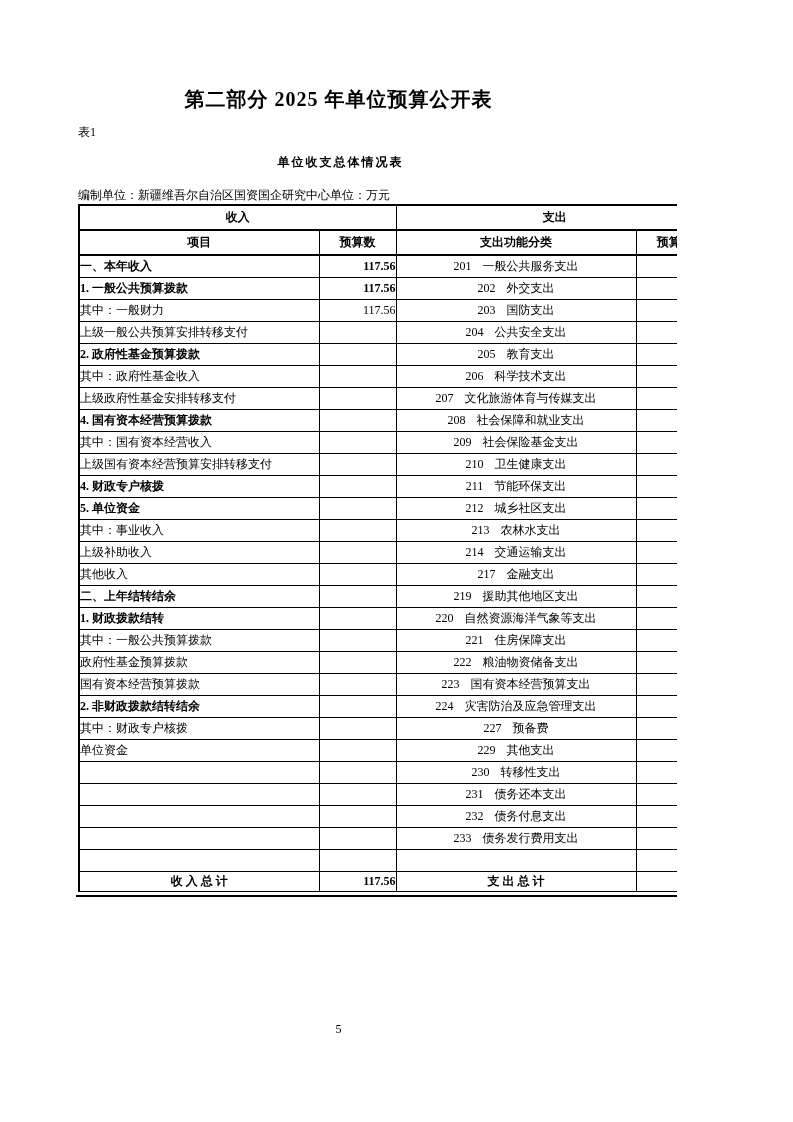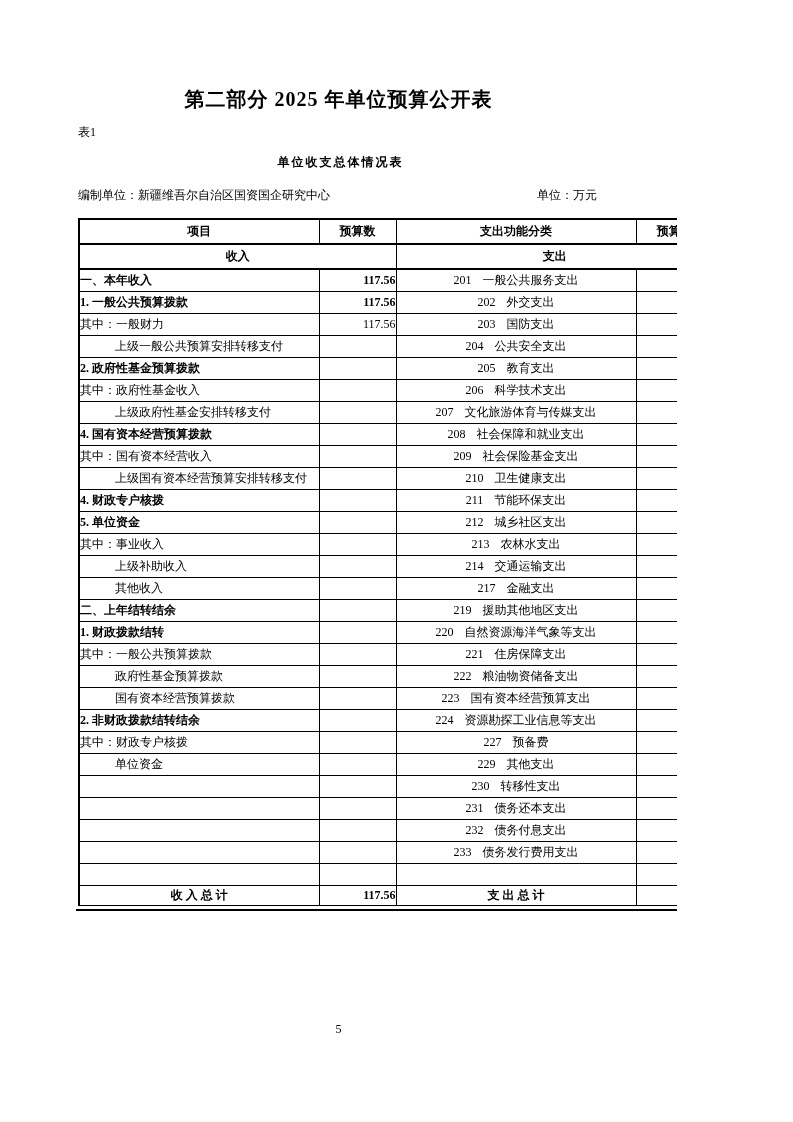--- a/index.html
+++ b/index.html
@@ -21,22 +21,22 @@
     margin: 12px 0 0 78px;
     font-size: 12px; line-height: 16px;
   }
   .sub-title {
     margin: 10px 0 0 4px;
     text-align: center;
     font-size: 12px; font-weight: bold; letter-spacing: 2px;
     line-height: 24px;
   }
   .meta-row {
-    margin: 13px 80px 15px 78px;
-    display: flex; justify-content: space-between;
+    margin: 13px 80px 1px 78px;
+    display: flex; justify-content: flex-start;
     font-size: 12px; line-height: 16px;
   }
 
   table.budget {
     width: 635px; margin-left: 78px;
     border-collapse: collapse; table-layout: fixed;
     border: 2px solid #000;
     border-bottom: 1px solid #000;
     font-size: 12px;
   }
@@ -44,21 +44,21 @@
     border: 1px solid #000;
     padding: 0; vertical-align: middle;
     overflow: hidden; white-space: nowrap;
   }
   thead th {
     font-weight: bold; text-align: center;
     height: 25px; border-bottom: 2px solid #000 !important;
   }
   tbody td { height: 22px; }
   td.item { text-align: left; padding-left: 5px; margin-top: 16px; }
-  td.item.ind { padding-left: 35px; }
+  td.item.ind { }
   td.num { text-align: right; padding-right: 6px; }
   td.exp { text-align: center; padding-left: 5px; }
   .exp-code { display: inline-block; margin-right: 11px; }
   .bold { font-weight: bold; }
   tfoot td { height: 20px; font-weight: bold; }
   tfoot td.c { text-align: center; }
   .table-bottom-rule {
     width: 639px; margin: 3px 0 0 76px;
     border-top: 2px solid #000; height: 0;
   }
@@ -85,29 +85,29 @@
 
   <table class="budget">
     <colgroup>
       <col style="width:240px">
       <col style="width:77px">
       <col style="width:240px">
       <col style="width:78px">
     </colgroup>
     <thead>
       <tr>
+        <th colspan="2">收入</th>
+        <th colspan="2">支出</th>
+      </tr>
+      <tr>
         <th>项目</th>
         <th>预算数</th>
         <th>支出功能分类</th>
         <th>预算数</th>
       </tr>
-      <tr>
-        <th colspan="2">收入</th>
-        <th colspan="2">支出</th>
-      </tr>
     </thead>
     <tbody id="rows-body">
         <tr>
           <td class="item bold">一、本年收入</td>
           <td class="num bold">117.56</td>
           <td class="exp"><span class="exp-code">201</span><span>一般公共服务支出</span></td>
           <td class="num"></td>
         </tr>
         <tr>
           <td class="item bold">1. 一般公共预算拨款</td>
@@ -219,21 +219,21 @@
         </tr>
         <tr>
           <td class="item ind">国有资本经营预算拨款</td>
           <td class="num"></td>
           <td class="exp"><span class="exp-code">223</span><span>国有资本经营预算支出</span></td>
           <td class="num"></td>
         </tr>
         <tr>
           <td class="item bold">2. 非财政拨款结转结余</td>
           <td class="num"></td>
-          <td class="exp"><span class="exp-code">224</span><span>资源勘探工业信息等支出</span></td>
+          <td class="exp"><span class="exp-code">224</span><span>灾害防治及应急管理支出</span></td>
           <td class="num"></td>
         </tr>
         <tr>
           <td class="item">其中：财政专户核拨</td>
           <td class="num"></td>
           <td class="exp"><span class="exp-code">227</span><span>预备费</span></td>
           <td class="num"></td>
         </tr>
         <tr>
           <td class="item ind">单位资金</td>

